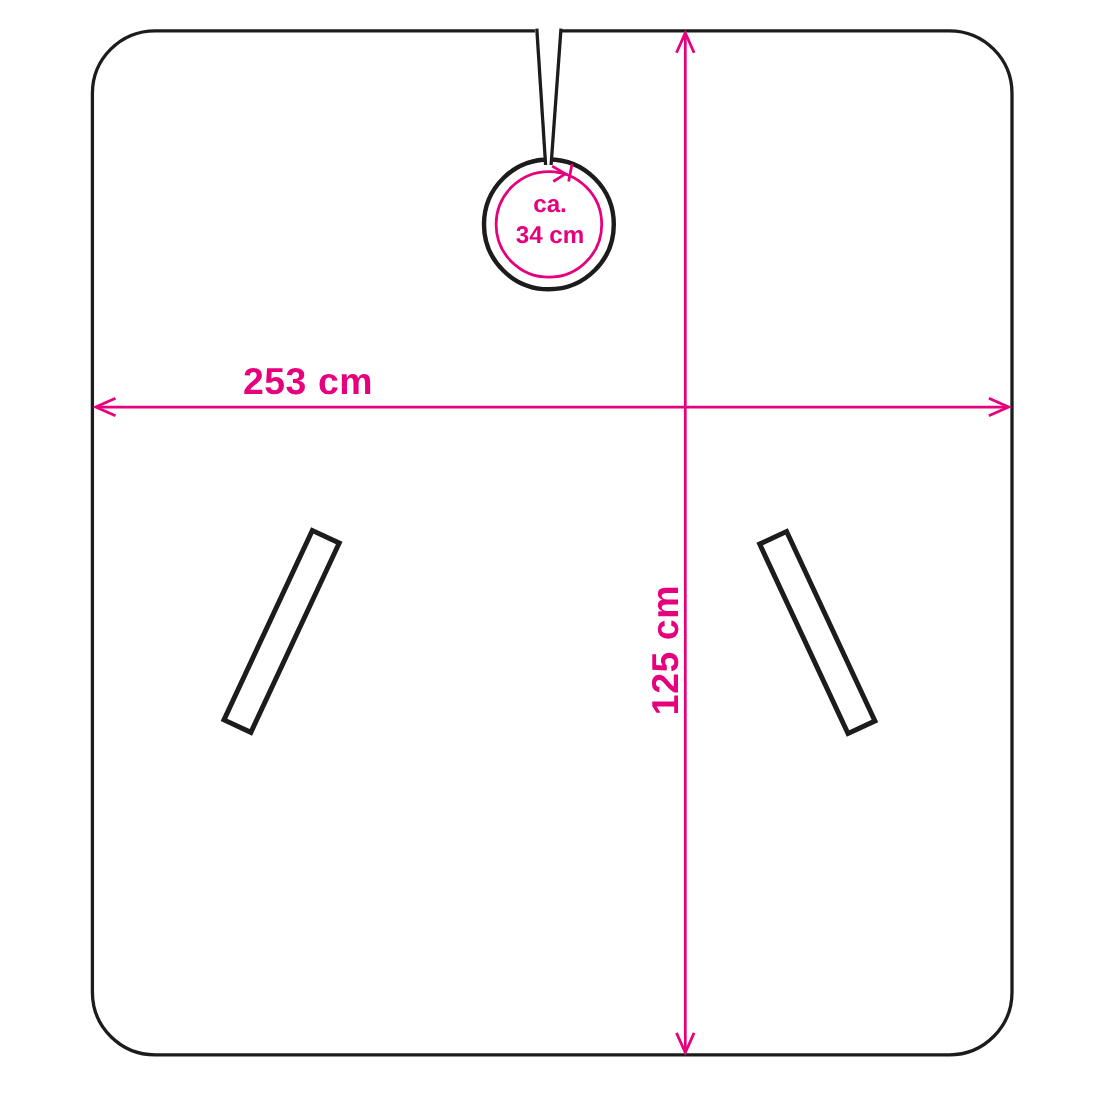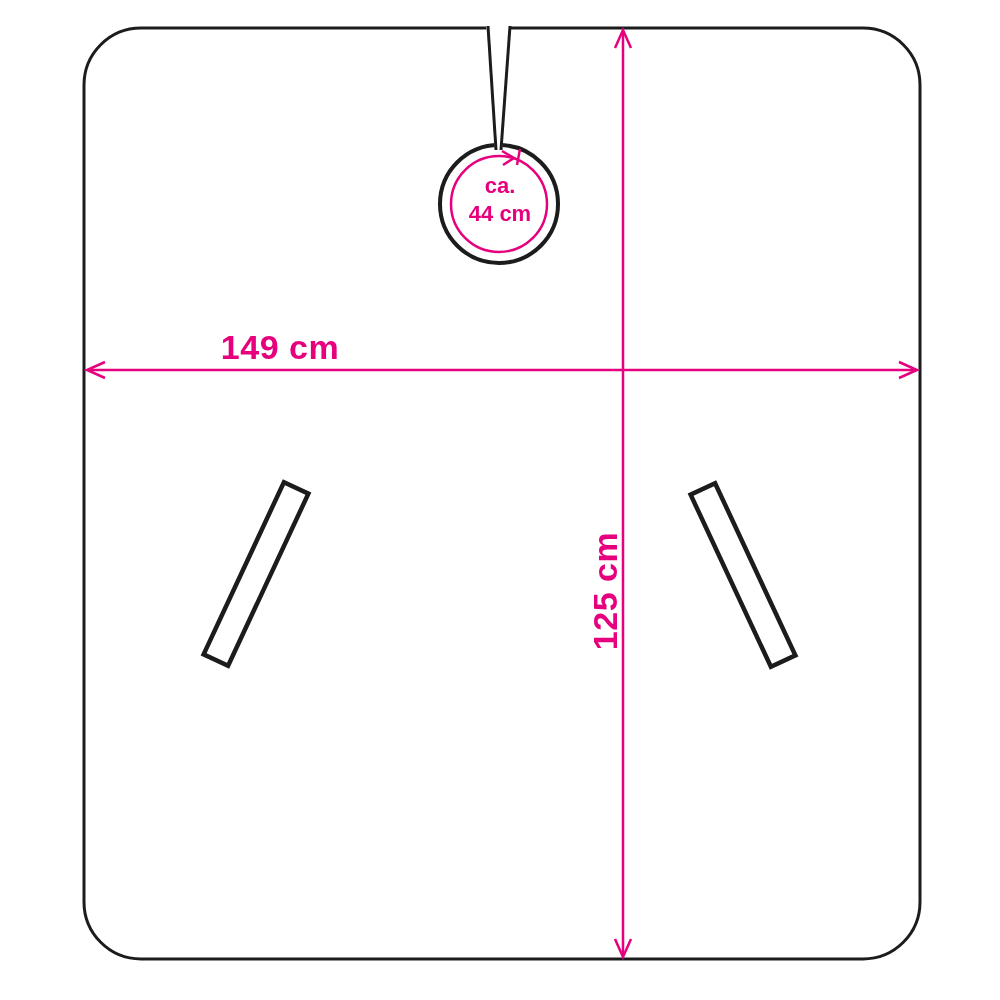--- a/index.html
+++ b/index.html
@@ -74,22 +74,22 @@
 
     <line x1="88" y1="370" x2="916" y2="370" class="accent-stroke" stroke-width="2.5"></line>
     <polyline points="105,362 87,370 105,378" class="accent-stroke" stroke-width="2.5"></polyline>
     <polyline points="899,362 917,370 899,378" class="accent-stroke" stroke-width="2.5"></polyline>
 
     <line x1="623" y1="32" x2="623" y2="955" class="accent-stroke" stroke-width="2.5"></line>
     <polyline points="615,48 623,30 631,48" class="accent-stroke" stroke-width="2.5"></polyline>
     <polyline points="615,939 623,957 631,939" class="accent-stroke" stroke-width="2.5"></polyline>
   </svg>
 
-  <div class="dim-label label-width">149 cm</div>
+  <div class="dim-label label-width">253 cm</div>
 
   <div class="dim-label label-height">125 cm</div>
 
   <div class="neck-label">
     <div>ca.</div>
-    <div>44 cm</div>
+    <div>34 cm</div>
   </div>
 
 </div>
 
 </body></html>

